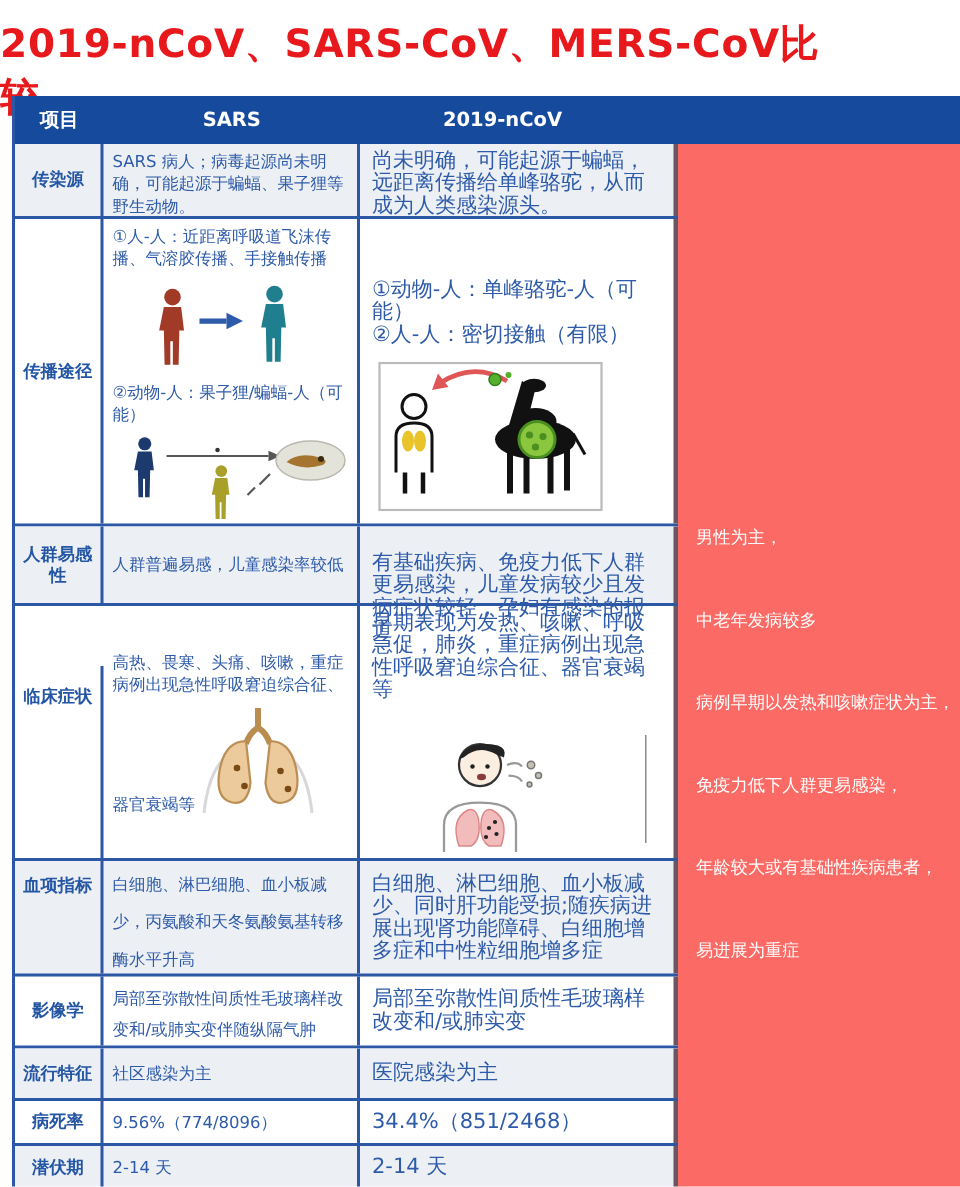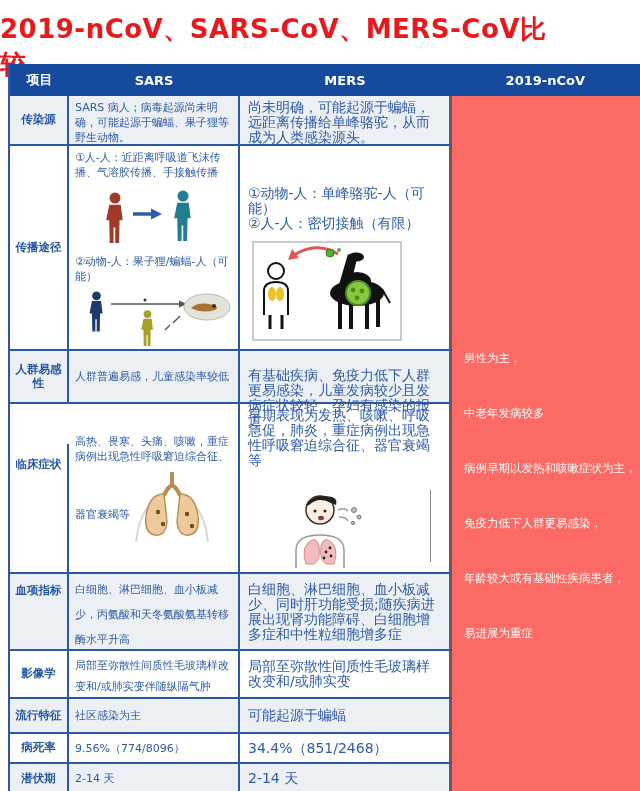--- a/index.html
+++ b/index.html
@@ -40,21 +40,21 @@
     padding:4px 8px;color:var(--text_navy);font-size:14px;line-height:15px;}
   .vcenter{display:flex;align-items:center;}
   .scell.wide-lines{line-height:25px;padding-top:3px;}
   .scell.wide-lines2{line-height:21px;padding-top:4px;}
   .route-illo{display:block;margin:8px 0 4px 14px;}
   .route-illo2{display:block;margin:5px 0 0 6px;}
   .mers-route-text{margin-top:36px;}
   .camel-box{display:block;margin:10px 0 0 4px;}
   .sym-text1{margin-top:26px;}
   .organ-row{display:flex;align-items:flex-end;margin-top:6px;}
-  .organ-row span{margin-bottom:22px;}
+  .organ-row span{}
   .cough-wrap{position:relative;margin-top:22px;padding-left:28px;}
   .vline{position:absolute;right:10px;top:0;width:1px;height:72px;background:#8a8a8a;}
   .ncov-col{width:190px;background:var(--ncov_red);color:#ffffff;
     padding:215px 4px 0 12px;font-size:11.5px;}
   .ncov-col .line{margin-bottom:17px;white-space:nowrap;margin-top:40px;}
   .defs{position:absolute;width:0;height:0;overflow:hidden;}
 </style>
 </head>
 <body>
 
@@ -67,21 +67,20 @@
 
 <div class="page">
 
   <div class="title">2019-nCoV、SARS-CoV、MERS-CoV比较</div>
 
   <div class="table">
 
     <div class="thead">
       <div class="hcell hc0">项目</div>
       <div class="hcell hc1">SARS</div>
-      <div class="hcell hc2">MERS</div>
       <div class="hcell hc3">2019-nCoV</div>
     </div>
 
     <div class="tbody">
       <div class="rows">
 
         <div class="row r1 alt">
           <div class="lcell">传染源</div>
           <div class="scell">SARS 病人；病毒起源尚未明确，可能起源于蝙蝠、果子狸等野生动物。</div>
           <div class="mcell">尚未明确，可能起源于蝙蝠，远距离传播给单峰骆驼，从而成为人类感染源头。</div>
@@ -203,21 +202,21 @@
 
         <div class="row r6">
           <div class="lcell">影像学</div>
           <div class="scell wide-lines2">局部至弥散性间质性毛玻璃样改变和/或肺实变伴随纵隔气肿</div>
           <div class="mcell vcenter">局部至弥散性间质性毛玻璃样改变和/或肺实变</div>
         </div>
 
         <div class="row r7 alt">
           <div class="lcell">流行特征</div>
           <div class="scell vcenter">社区感染为主</div>
-          <div class="mcell vcenter">可能起源于蝙蝠</div>
+          <div class="mcell vcenter">医院感染为主</div>
         </div>
 
         <div class="row r8">
           <div class="lcell">病死率</div>
           <div class="scell vcenter">9.56%（774/8096）</div>
           <div class="mcell vcenter">34.4%（851/2468）</div>
         </div>
 
         <div class="row r9 alt">
           <div class="lcell">潜伏期</div>

